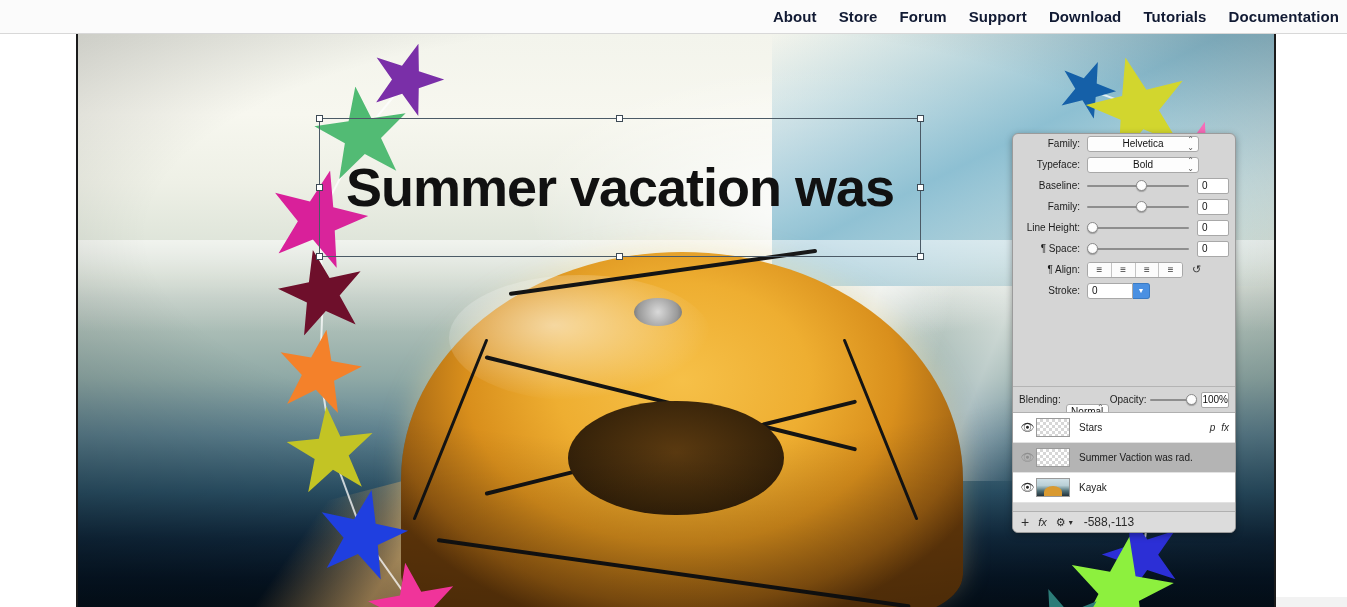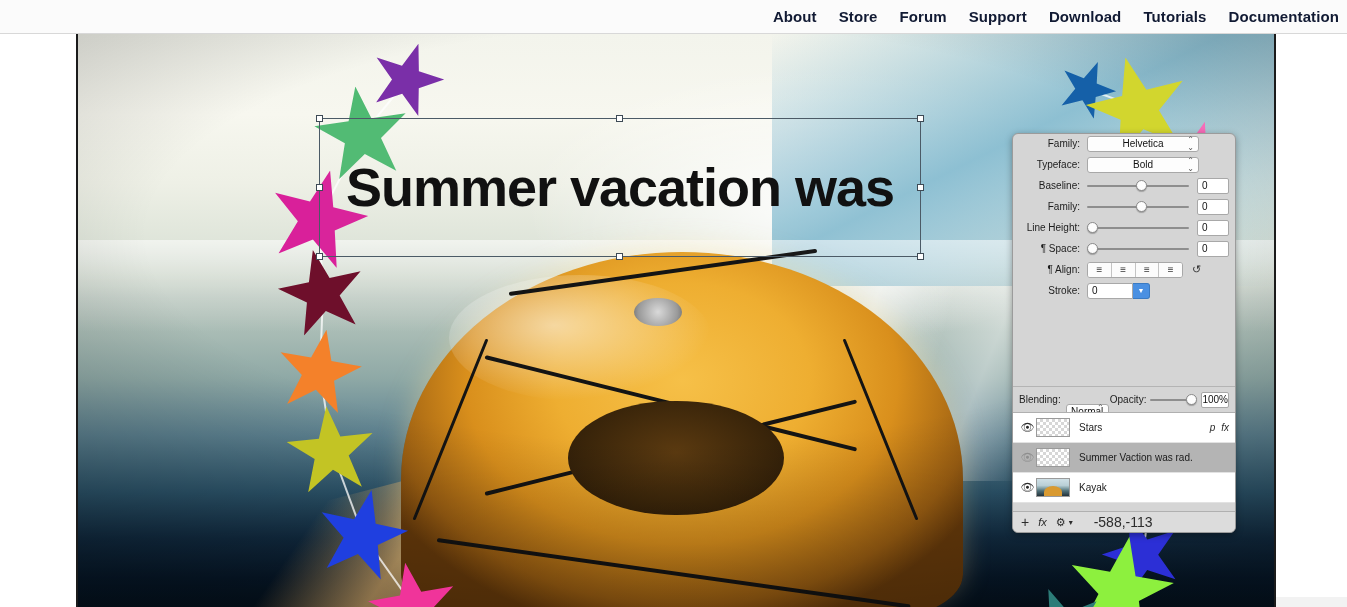--- a/index.html
+++ b/index.html
@@ -257,21 +257,21 @@
   }
   .layer-name { font-size: 10px; color: #1a1a1a; flex: 1; }
   .layer-fx { font-size: 10px; color: #2a2a2a; padding-right: 6px; font-style: italic; }
   #layerbar {
     position: absolute; left: 0; bottom: 0; width: 100%; height: 21px;
     background: #dcdcdc; border-top: 1px solid #b0b0b0;
     border-radius: 0 0 5px 5px;
     display: flex; align-items: center; padding-left: 8px; gap: 9px;
     font-size: 11px; color: #2b2b2b;
   }
-  #layerbar .coords { font-size: 14px; color: #2b2b2b; margin-left: 12px; }
+  #layerbar .coords { font-size: 12px; color: #2b2b2b; margin-left: 2px; }
 </style>
 </head>
 <body>
 
 <div id="topnav">
   <div class="navlink">About</div>
   <div class="navlink">Store</div>
   <div class="navlink">Forum</div>
   <div class="navlink">Support</div>
   <div class="navlink">Download</div>

